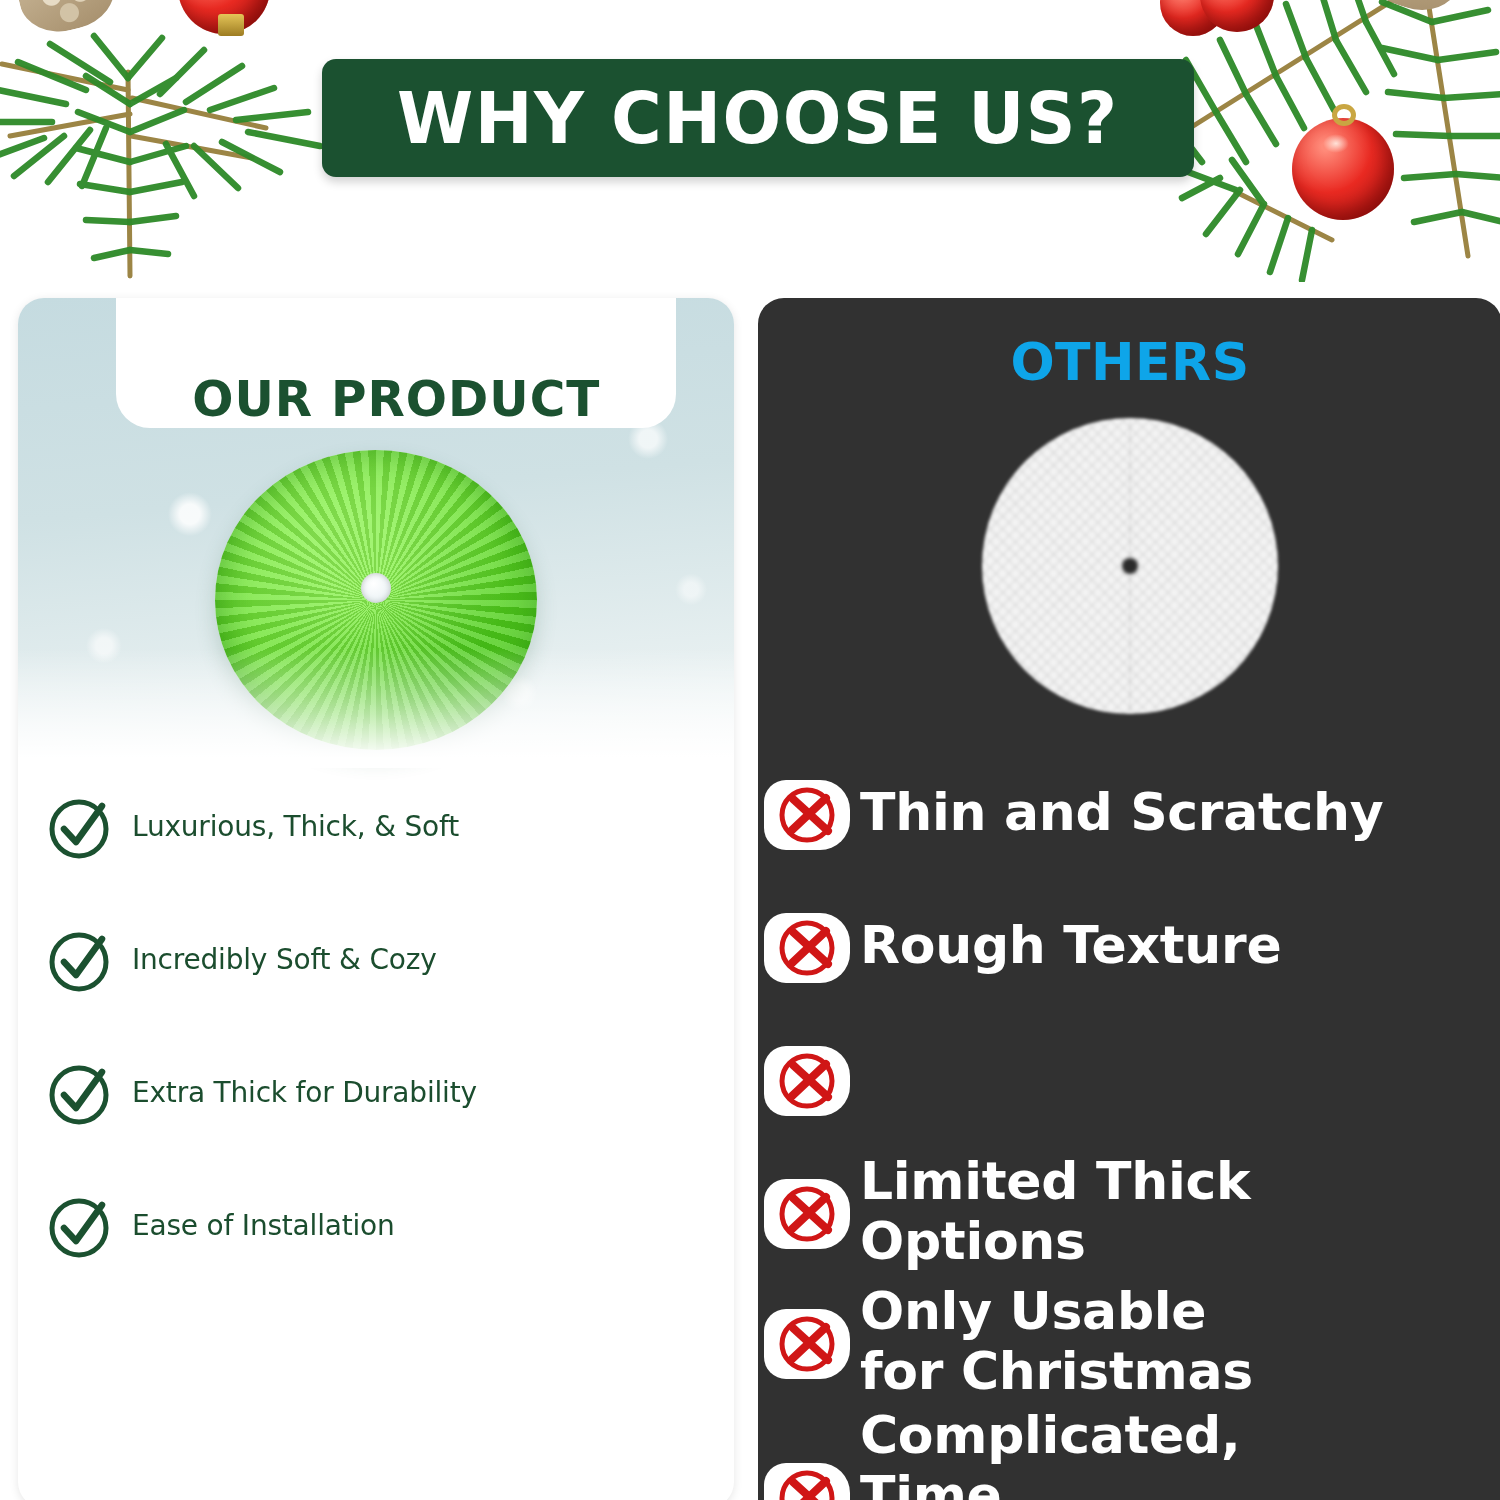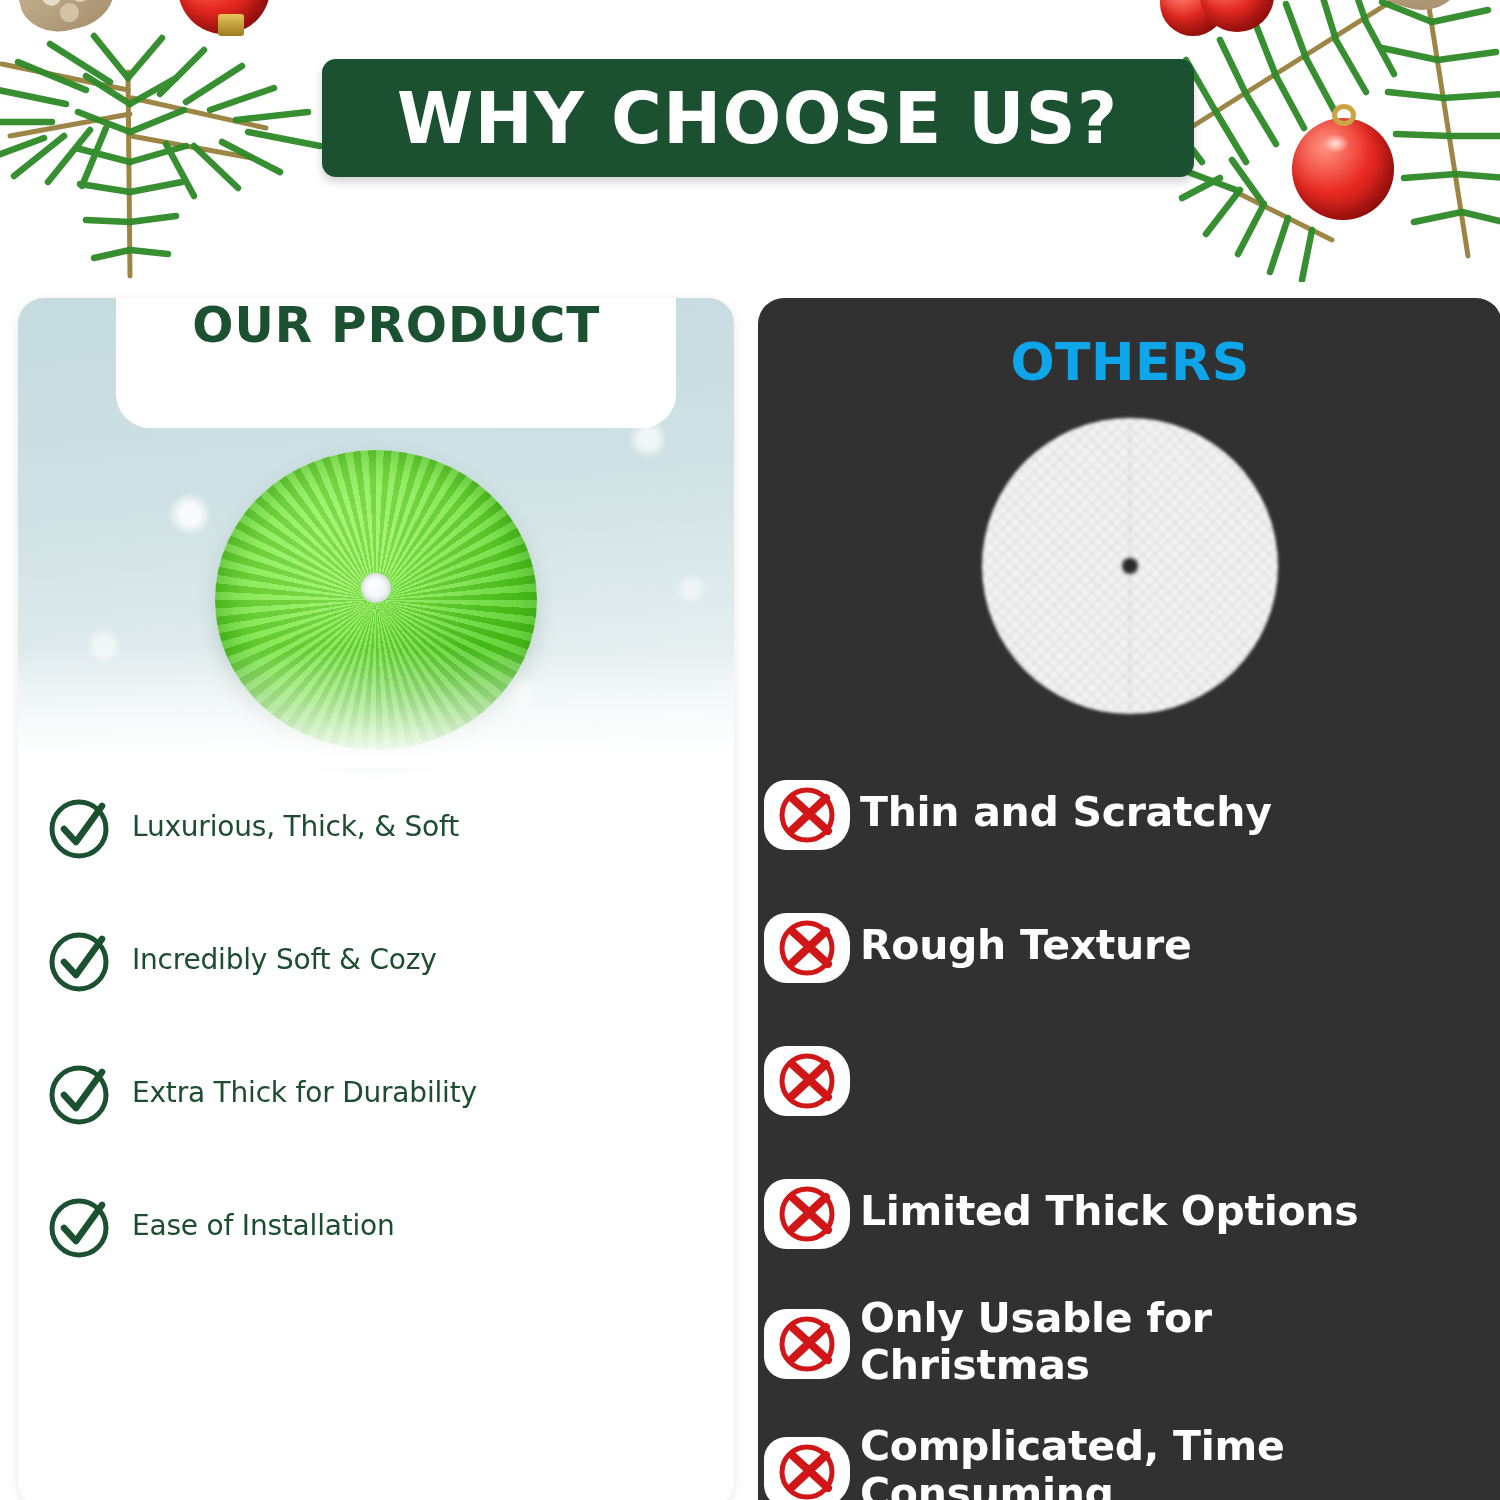--- a/index.html
+++ b/index.html
@@ -96,21 +96,21 @@
   }
   #skirt-hole {
     position:absolute; left:50%; top:46%; transform:translate(-50%,-50%);
     width:30px; height:30px; border-radius:50%;
     background:radial-gradient(circle at 42% 36%, #ffffff, #e3eef1);
     box-shadow:0 0 6px rgba(0,0,0,.22) inset;
   }
   #left-head {
     position:absolute; left:98px; top:-2px; width:560px; height:132px;
     background:#ffffff; border-radius:0 0 34px 34px;
-    display:flex; align-items:flex-start; justify-content:center; z-index:5;
+    display:flex; align-items:flex-end; justify-content:center; z-index:5;
   }
   #left-head-title{
     color:#1b5130; font-size:50px; font-weight:700; letter-spacing:1px;
     font-family:"DejaVu Sans", sans-serif; transform:scaleX(.97);
   }
 
   
   #col-right { left:758px; width:744px; border-radius:26px 26px 0 0; background:#313131; }
   #right-head {
     position:absolute; left:0; top:0; width:100%; height:128px;
@@ -151,21 +151,21 @@
     position:absolute; left:-16px; top:4px; width:82px; height:66px;
     background:#ffffff; border-radius:16px 26px 26px 16px;
   }
   .check-svg, .x-svg { position:absolute; left:0; top:0; width:74px; height:74px; }
 
   .txt-left{
     color:#1b4d2e; font-size:28px; font-weight:400; line-height:1.14;
     font-family:"DejaVu Sans", sans-serif; letter-spacing:-.2px;
   }
   .txt-right{
-    color:#ffffff; font-size:41px; font-weight:700; line-height:1.15;
+    color:#ffffff; font-size:52px; font-weight:700; line-height:1.15;
     font-family:"DejaVu Sans", sans-serif; letter-spacing:-.3px;
   }
 </style>
 </head>
 <body>
 
 <div id="stage">
 
   <div class="decor" style="left:-10px;top:-14px;width:340px;height:300px;">
     <div class="pinecone" style="left:28px;top:-34px;transform:rotate(-14deg);"></div>

